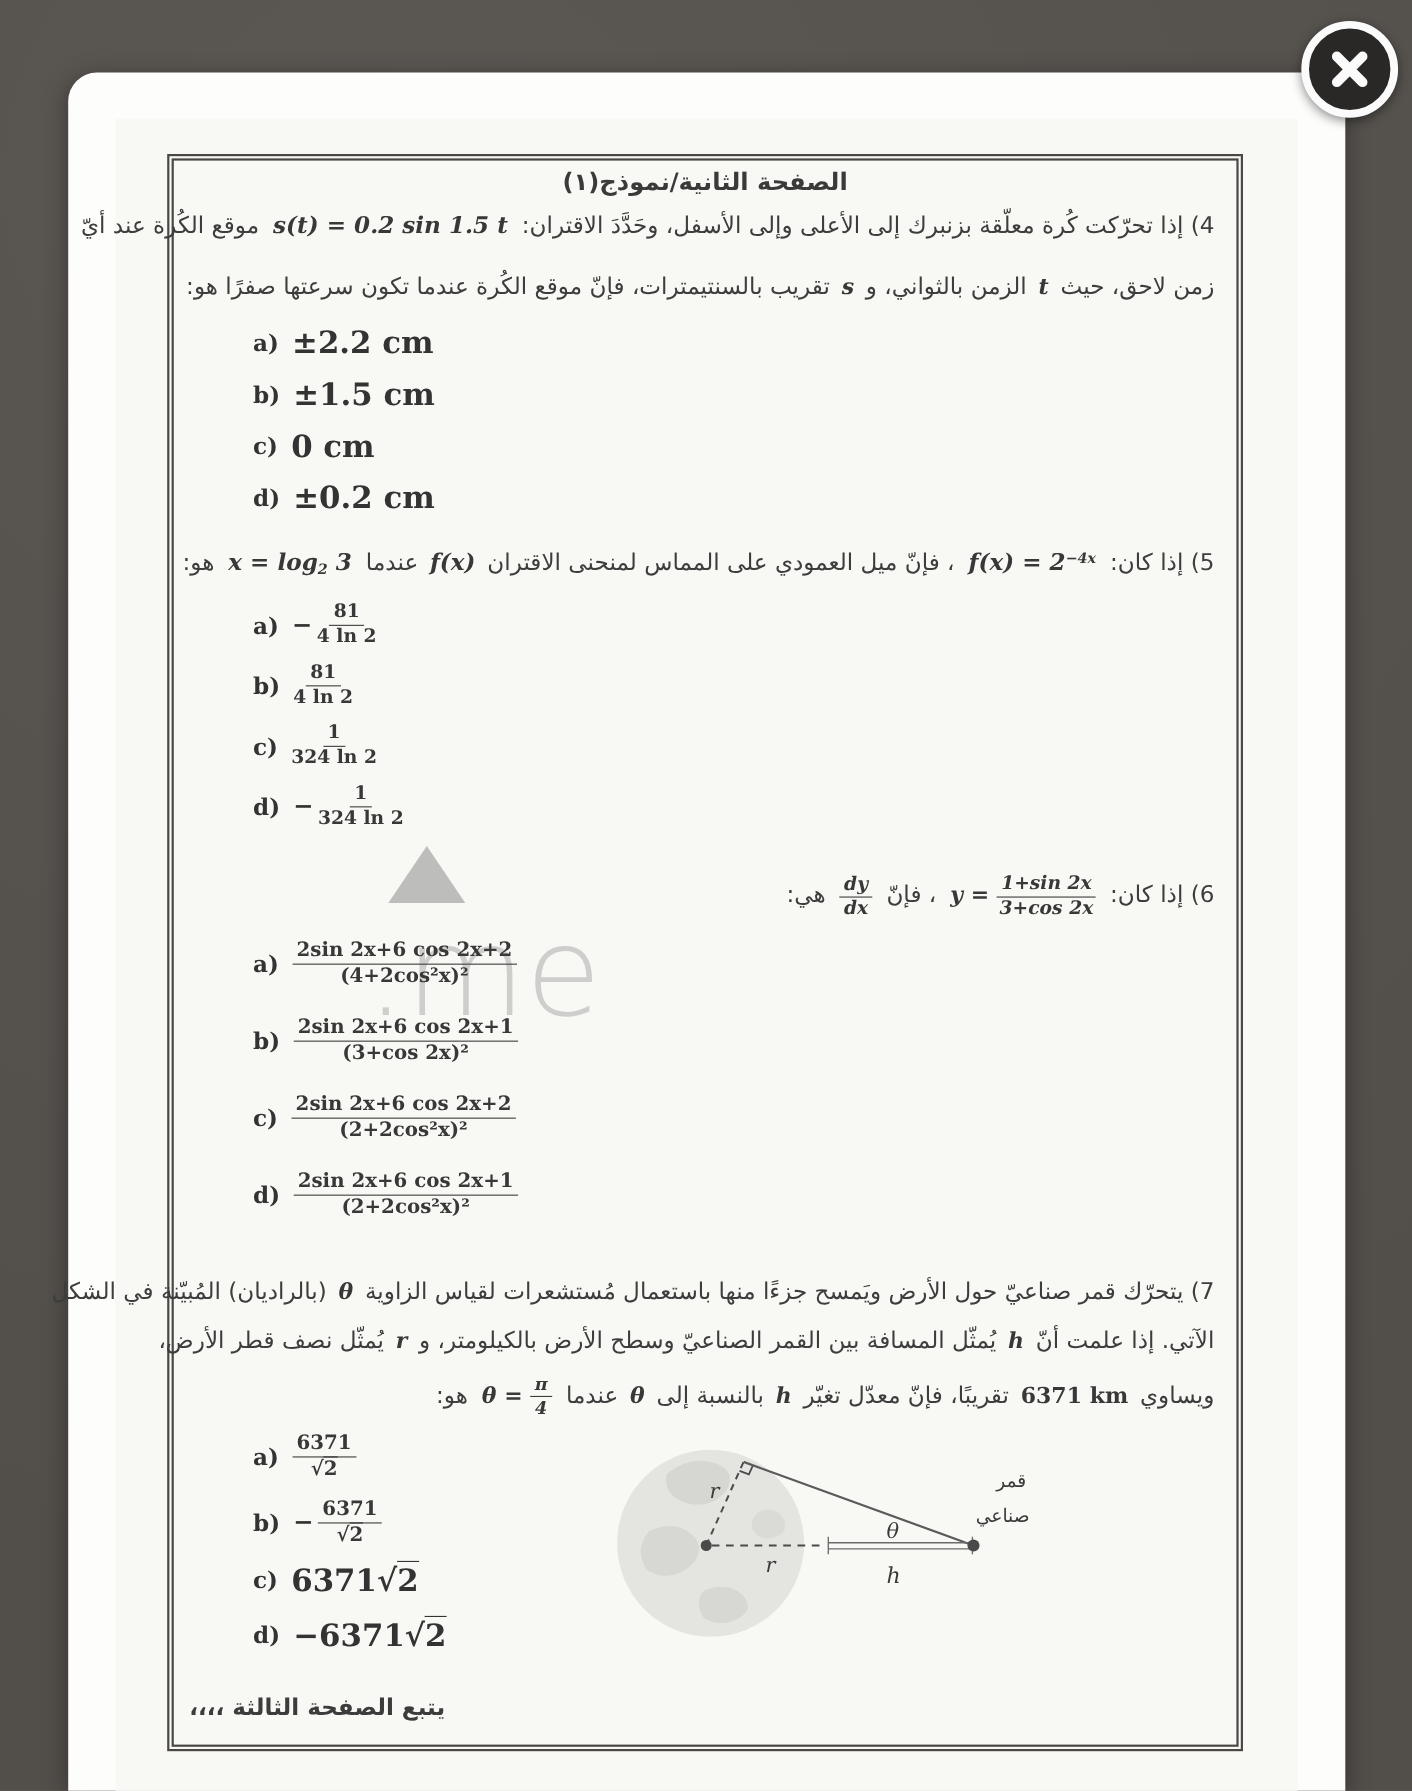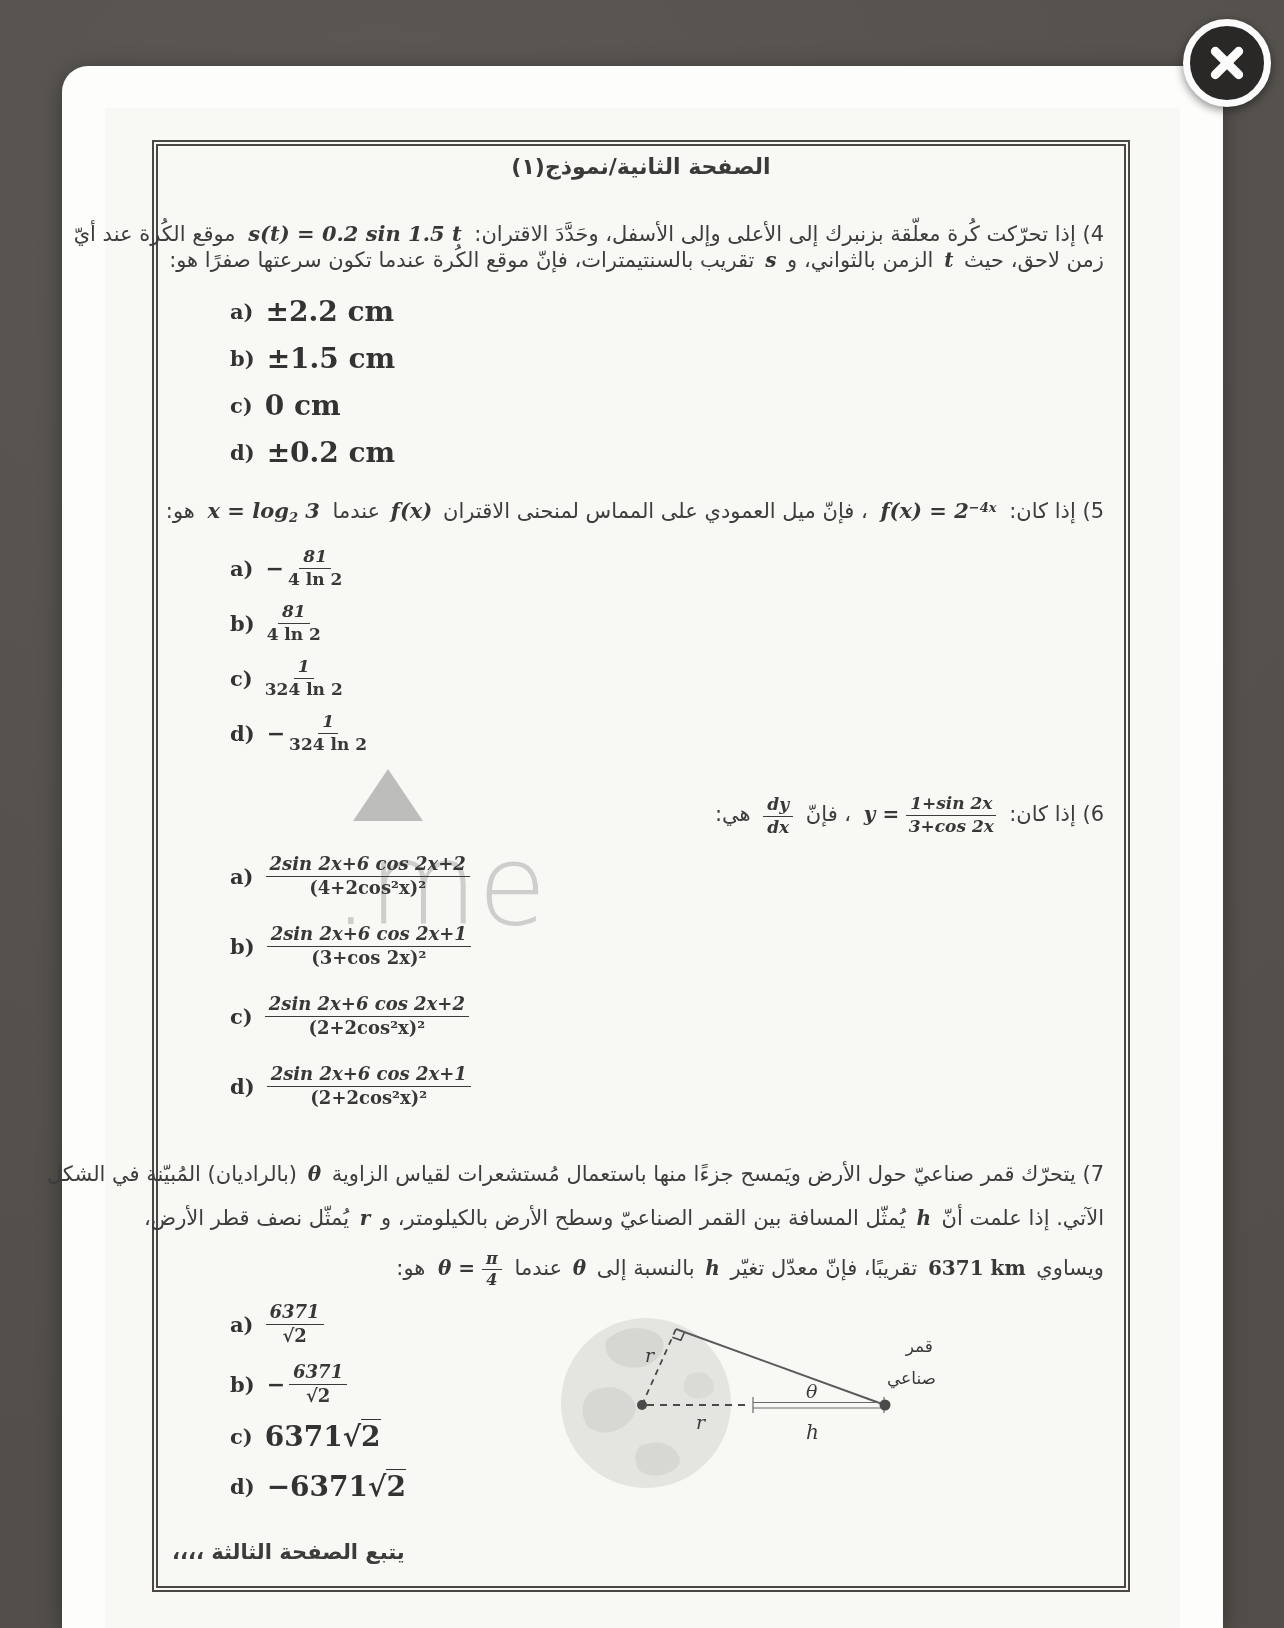--- a/index.html
+++ b/index.html
@@ -31,21 +31,21 @@
   .ar{font-family:"DejaVu Sans",sans-serif;font-size:21px;color:#3d3d3d;font-weight:500;}
   .math{font-family:"DejaVu Serif",serif;font-weight:bold;color:#383838;}
   .it{font-style:italic;}
   .ltr{direction:ltr;unicode-bidi:embed;display:inline-block;margin:0 6px;}
   .qline{white-space:nowrap;text-align:right;height:34px;margin-bottom:22px;}
   .q7line{white-space:nowrap;text-align:right;height:34px;margin-bottom:10px;}
   sup{font-size:13px;vertical-align:6px;}
   sub{font-size:13px;vertical-align:-4px;}
   
   .frac{display:inline-flex;flex-direction:column;align-items:center;vertical-align:middle;line-height:1.15;}
-  .frac .ftop{border-bottom:1.6px solid #3c3c3c;padding:0 4px 1px 4px;font-style:italic;}
+  .frac .ftop{border-bottom:1.6px solid #3c3c3c;padding:0 4px 1px 4px;}
   .frac .fbot{padding-top:1px;}
   
   .optrow{display:flex;align-items:center;direction:ltr;text-align:left;}
   .olabel{font-family:"DejaVu Serif",serif;font-weight:bold;font-size:21px;color:#333;margin-right:12px;}
   .otext{font-family:"DejaVu Serif",serif;font-weight:bold;font-size:28px;color:#333;}
   .osign{font-family:"DejaVu Serif",serif;font-weight:bold;font-size:22px;color:#333;margin-right:4px;}
   .sqrt{white-space:nowrap;}
   .rad{border-top:1.5px solid #333;}
   
   .hdr{position:absolute;left:0;right:0;top:8px;text-align:center;font-size:22px;font-weight:bold;color:#3a3a3a;}
@@ -88,21 +88,21 @@
     </div>
 
     <div class="frame">
       <div class="content">
 
         <div class="hdr">الصفحة الثانية/نموذج(١)</div>
 
         <div class="abs ar" style="right:20px;top:46px;">
           <div class="qline">
             <span>4) إذا تحرّكت كُرة معلّقة بزنبرك إلى الأعلى وإلى الأسفل، وحَدَّدَ الاقتران:</span>
-            <span class="ltr math it" style="font-size:21px;margin-top:29px;">s(t) = 0.2 sin 1.5 t</span>
+            <span class="ltr math it" style="font-size:21px;">s(t) = 0.2 sin 1.5 t</span>
             <span>موقع الكُرة عند أيّ</span>
           </div>
           <div class="qline">
             <span>زمن لاحق، حيث</span>
             <span class="ltr math it" style="font-size:20px;margin:0 4px;">t</span>
             <span>الزمن بالثواني، و</span>
             <span class="ltr math it" style="font-size:20px;margin:0 4px;">s</span>
             <span>تقريب بالسنتيمترات، فإنّ موقع الكُرة عندما تكون سرعتها صفرًا هو:</span>
           </div>
         </div>

